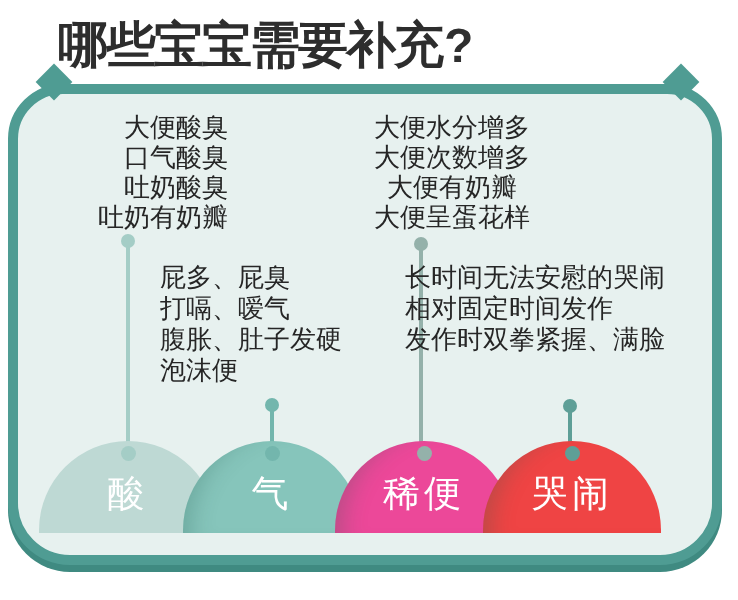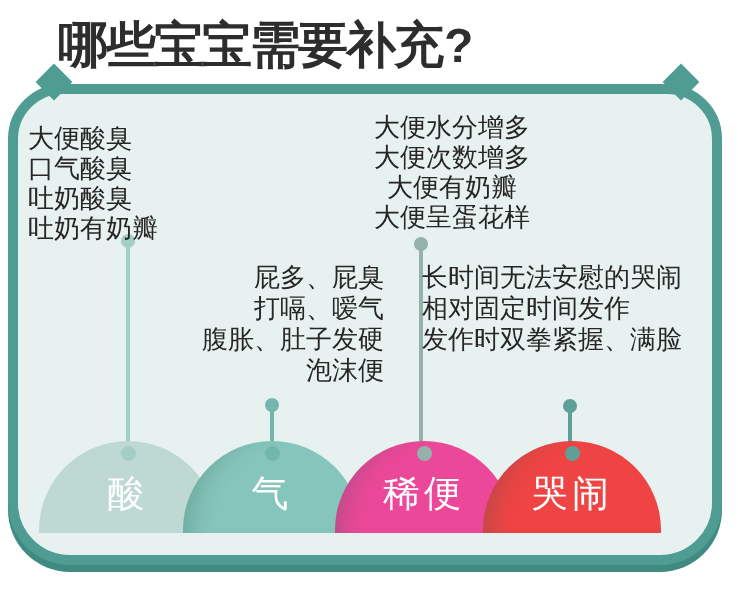--- a/index.html
+++ b/index.html
@@ -37,24 +37,24 @@
     transform:rotate(45deg);z-index:2;
   }
   .flick.left{left:41px;top:69px;}
   .flick.right{left:668px;top:69px;}
   
   .tblock{
     position:absolute;z-index:3;color:#262626;
     font-size:26px;line-height:30px;font-weight:400;
   }
   .tblock div{white-space:nowrap;}
-  .b1{left:28px;top:112px;width:200px;text-align:left;margin-top:11px;}
-  .b2{left:160px;top:262px;width:224px;text-align:right;line-height:31px;}
+  .b1{left:28px;top:112px;width:200px;text-align:right;}
+  .b2{left:160px;top:262px;width:224px;text-align:left;line-height:31px;}
   .b3{left:340px;top:112px;width:224px;text-align:center;}
-  .b4{left:422px;top:262px;width:285px;text-align:left;line-height:31px;font-size:26px;}
+  .b4{left:405px;top:262px;width:285px;text-align:left;line-height:31px;font-size:26px;}
   
   .connector{position:absolute;z-index:2;}
   .c-dot{position:absolute;width:14px;height:14px;border-radius:50%;left:-7px;top:0;}
   .c-line{position:absolute;width:4px;left:-2px;top:7px;}
   .c1{left:128px;top:234px;} .c1 .c-line{height:215px;}
   .c2{left:272px;top:398px;} .c2 .c-line{height:52px;}
   .c3{left:421px;top:237px;} .c3 .c-line{height:210px;}
   .c4{left:570px;top:399px;} .c4 .c-line{height:51px;}
   
   .dome{

